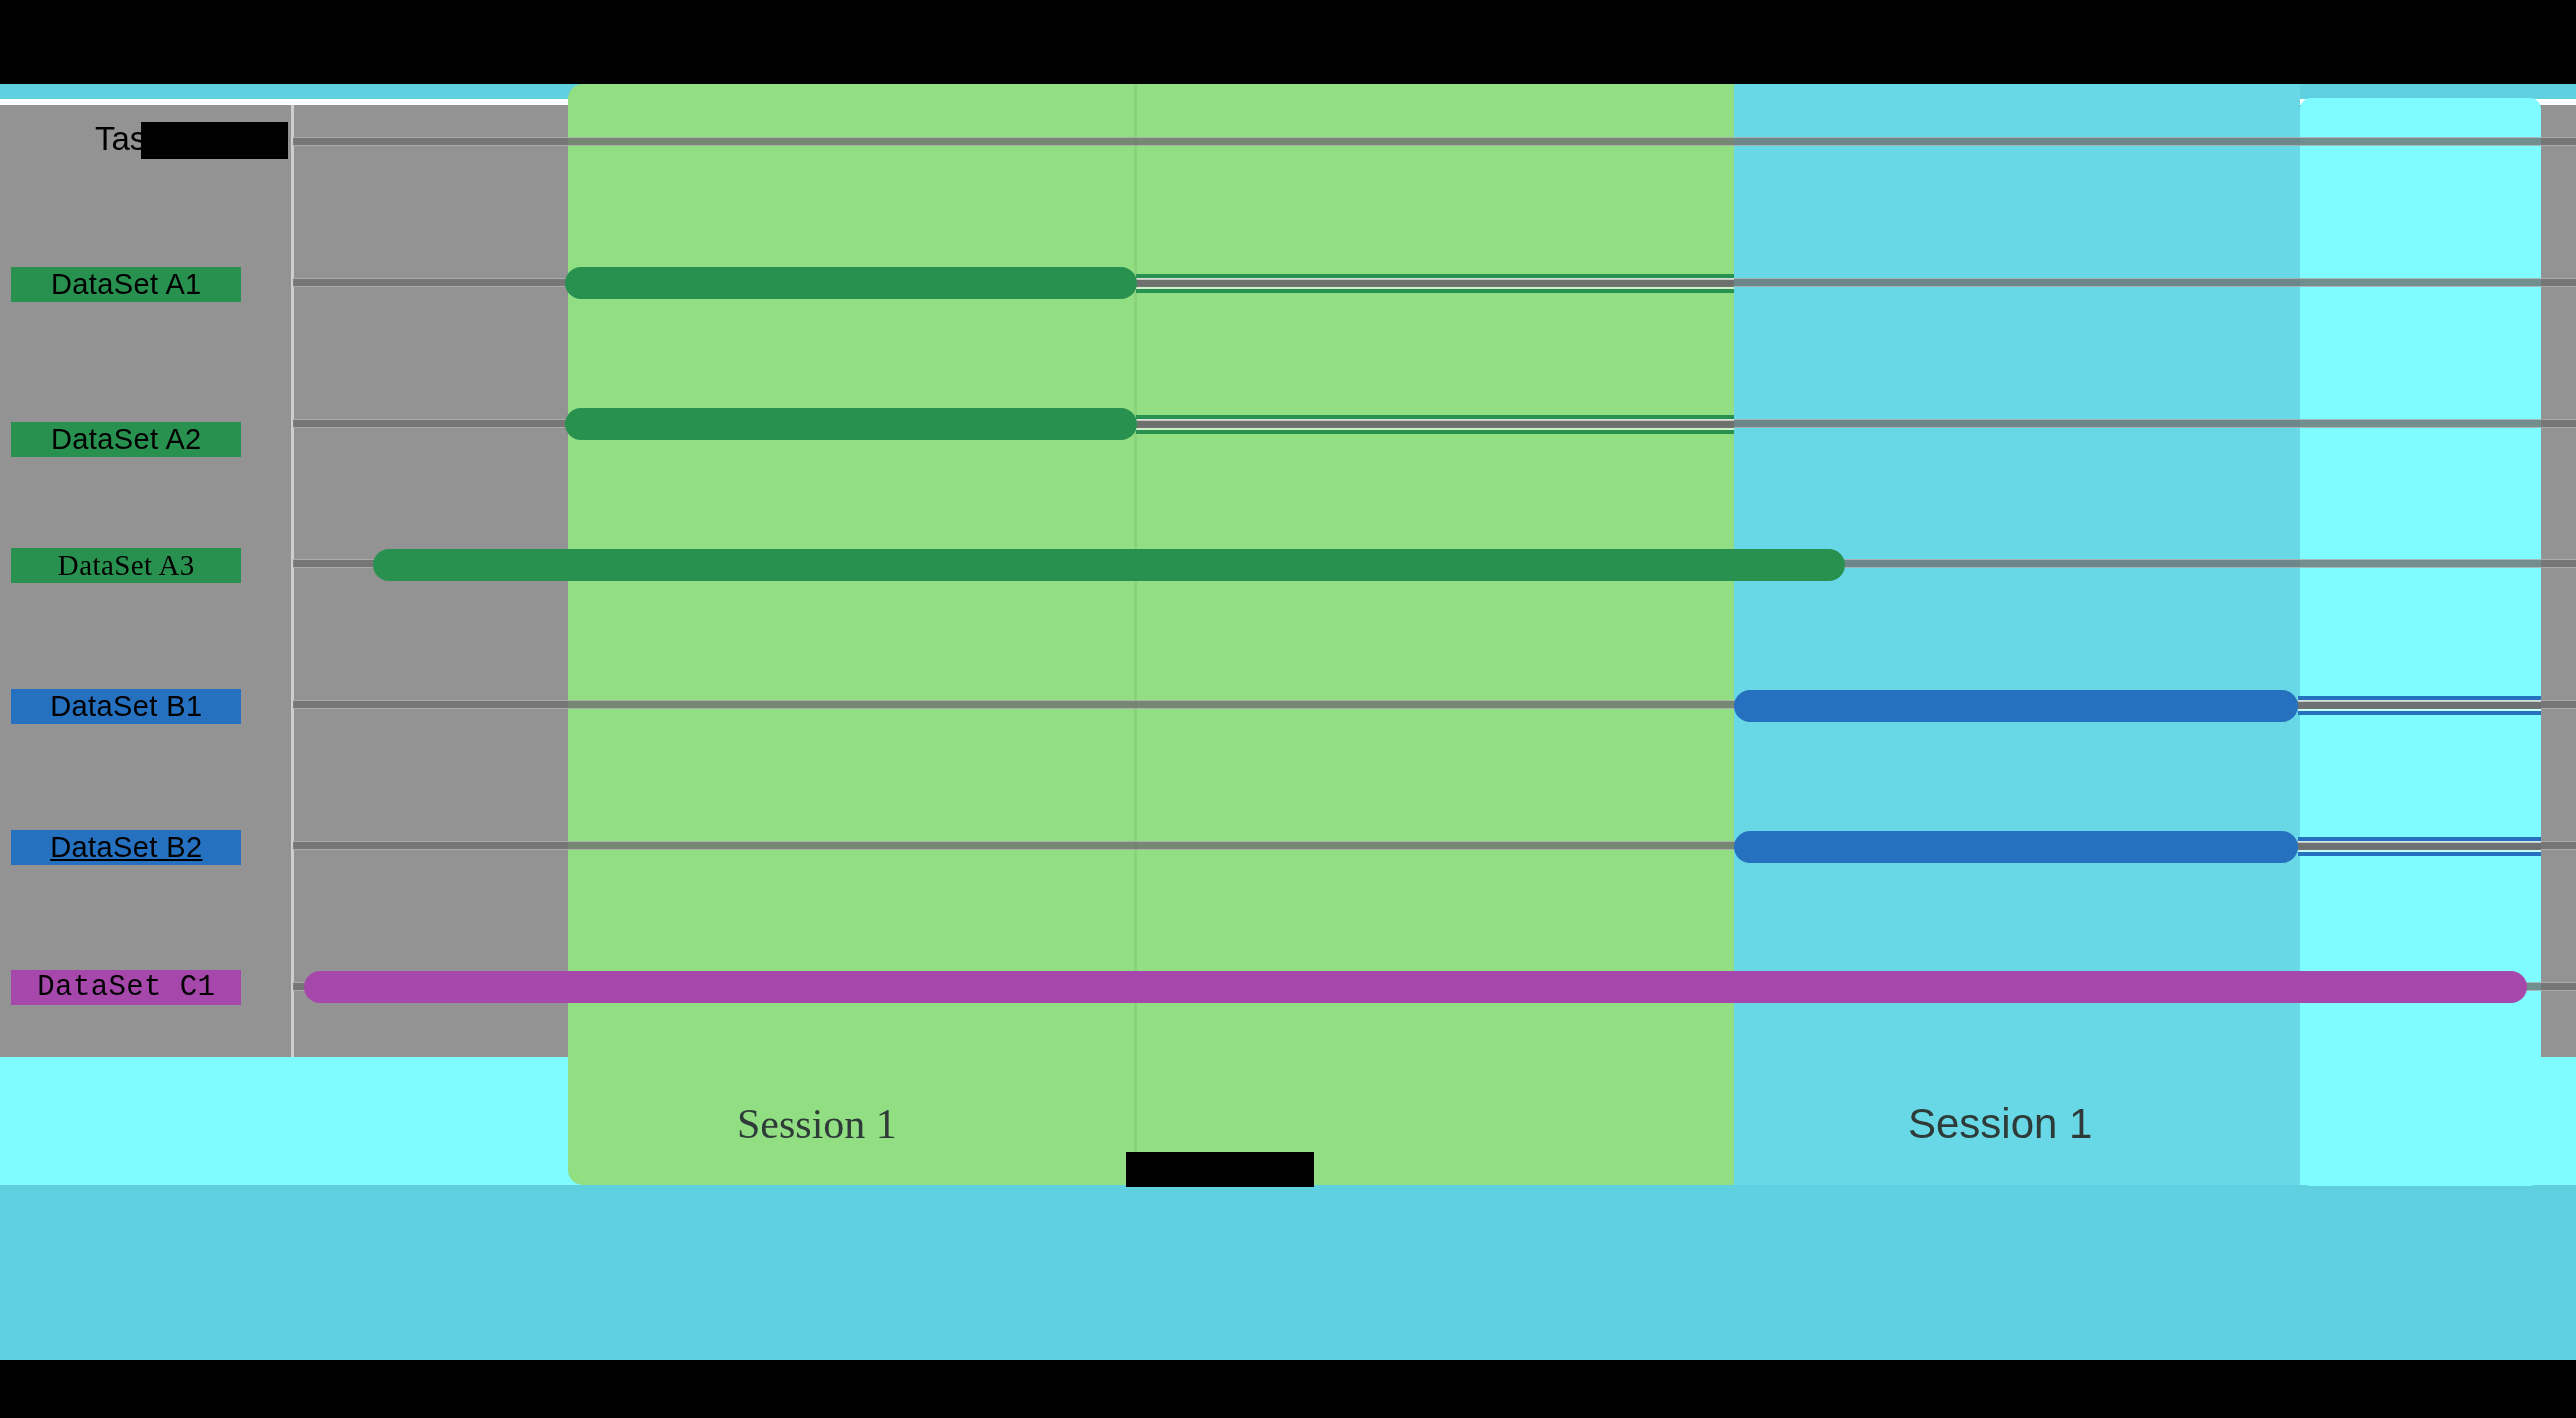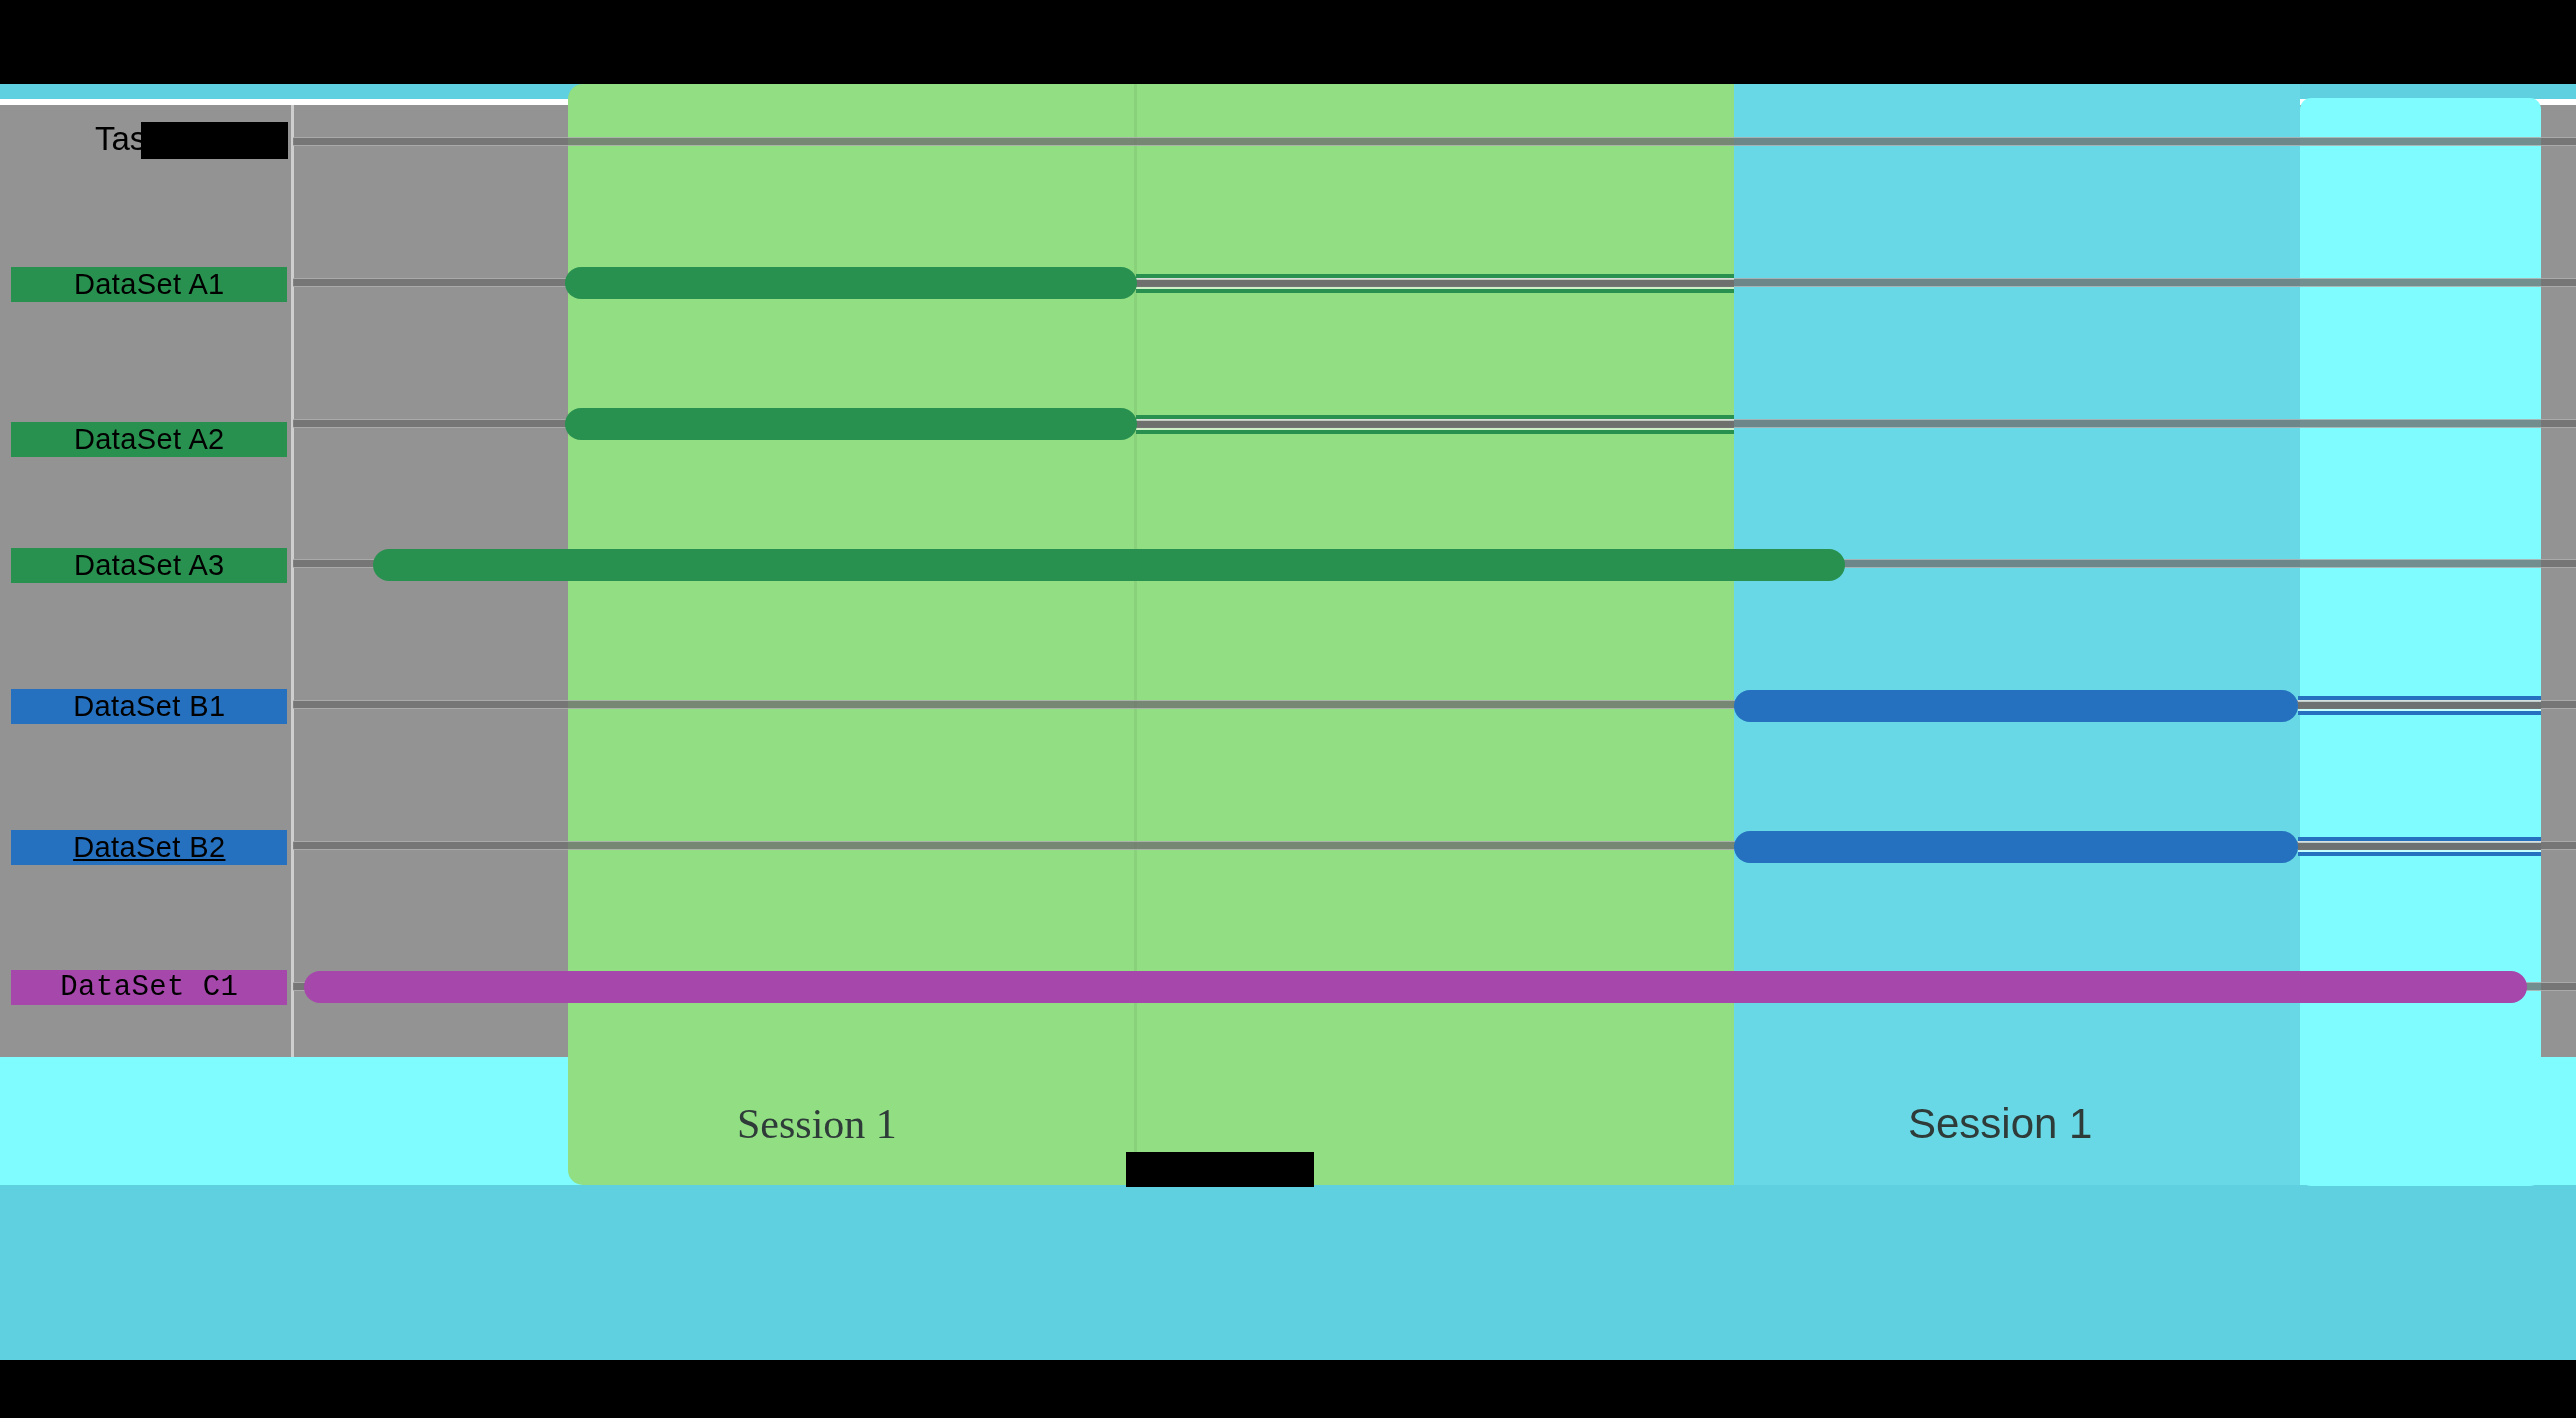--- a/index.html
+++ b/index.html
@@ -29,21 +29,21 @@
          border-top:1.9px solid rgba(255,255,255,.38);border-bottom:1.9px solid rgba(255,255,255,.38);}
 
   
   .bar{position:absolute;height:32px;border-radius:16px;}
 
   
   .ext{position:absolute;}
   .ext .l{position:absolute;left:0;right:0;}
 
   
-  .rowlabel{position:absolute;left:11.3px;width:276px;height:35px;display:flex;align-items:center;
+  .rowlabel{position:absolute;left:11.3px;width:230px;height:35px;display:flex;align-items:center;
             justify-content:center;font-size:29px;color:#000;letter-spacing:0.4px;}
 
   
   #task-label{left:95px;top:120px;font-size:33px;color:#000;}
   #task-blob {left:141px;top:122px;width:147px;height:37px;background:#000;}
   #glitch-blob{left:1126px;top:1152px;width:188px;height:35px;background:#000;}
 
   
   .session-caption{position:absolute;top:1100px;font-size:42px;color:#2e3b38;}
   #session1-label{left:737px;font-family:Liberation Serif, serif;}
@@ -104,21 +104,21 @@
         <div class="l" style="top: 15px; height: 3.8px; background: rgb(37, 113, 192);"></div>
       </div>
       <div class="bar" style="left: 565px; top: 267px; width: 572px; background: rgb(41, 145, 79);"></div>
       <div class="bar" style="left: 565px; top: 408px; width: 572px; background: rgb(41, 145, 79);"></div>
       <div class="bar" style="left: 373px; top: 549px; width: 1472px; background: rgb(41, 145, 79);"></div>
       <div class="bar" style="left: 1734px; top: 690px; width: 564px; background: rgb(37, 113, 192);"></div>
       <div class="bar" style="left: 1734px; top: 831px; width: 564px; background: rgb(37, 113, 192);"></div>
       <div class="bar" style="left: 304px; top: 971px; width: 2223px; background: rgb(166, 71, 171);"></div>
       <div class="rowlabel" style="top: 267px; background: rgb(41, 145, 79);">DataSet A1</div>
       <div class="rowlabel" style="top: 407px; background: rgb(41, 145, 79); margin-top: 15px;">DataSet A2</div>
-      <div class="rowlabel" style="top: 548px; background: rgb(41, 145, 79);">DataSet A3</div>
+      <div class="rowlabel" style="top: 548px; background: rgb(41, 145, 79); font-family: Liberation Serif, serif;">DataSet A3</div>
       <div class="rowlabel" style="top: 689px; background: rgb(37, 113, 192);">DataSet B1</div>
       <div class="rowlabel" style="top: 830px; background: rgb(37, 113, 192); text-decoration: underline;">DataSet B2</div>
       <div class="rowlabel" style="top: 970px; background: rgb(166, 71, 171); font-family: Liberation Mono, monospace;">DataSet C1</div>
     </div>
 
   <div class="abs" id="task-label">Task</div>
   <div class="abs" id="task-blob"></div>
   <div class="abs" id="glitch-blob"></div>
 
   <div class="session-caption" id="session1-label">Session 1</div>

